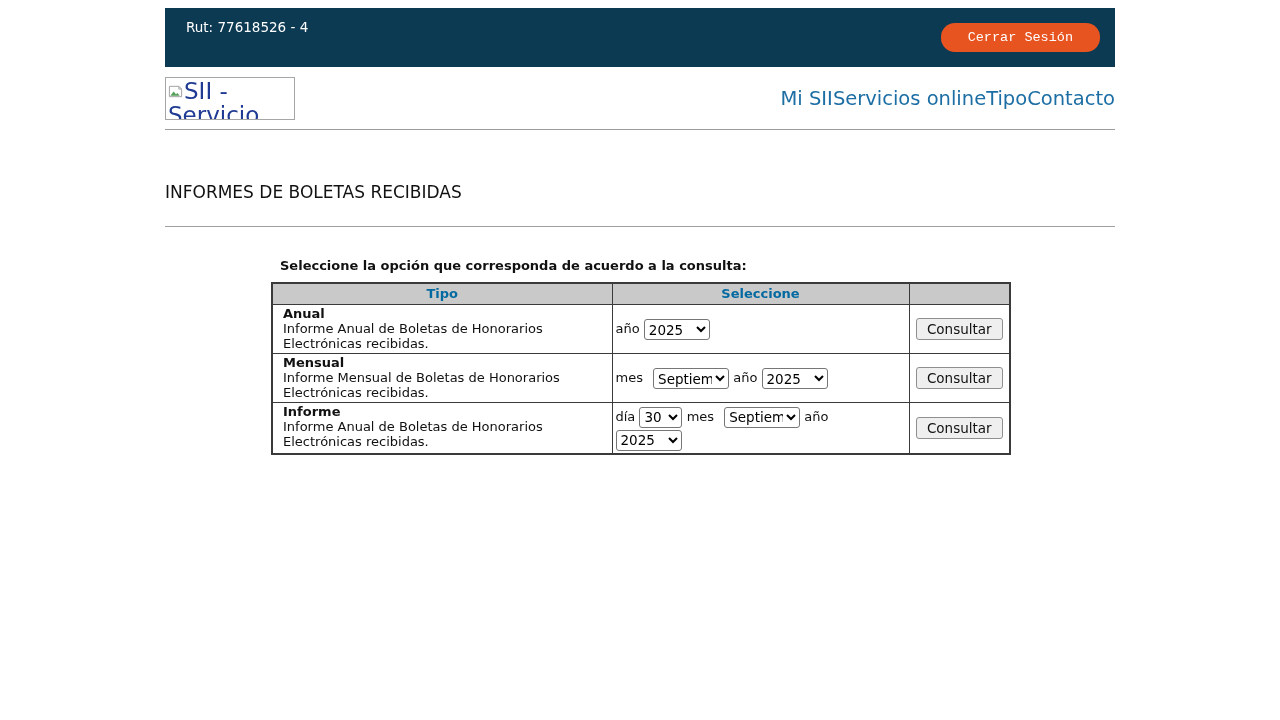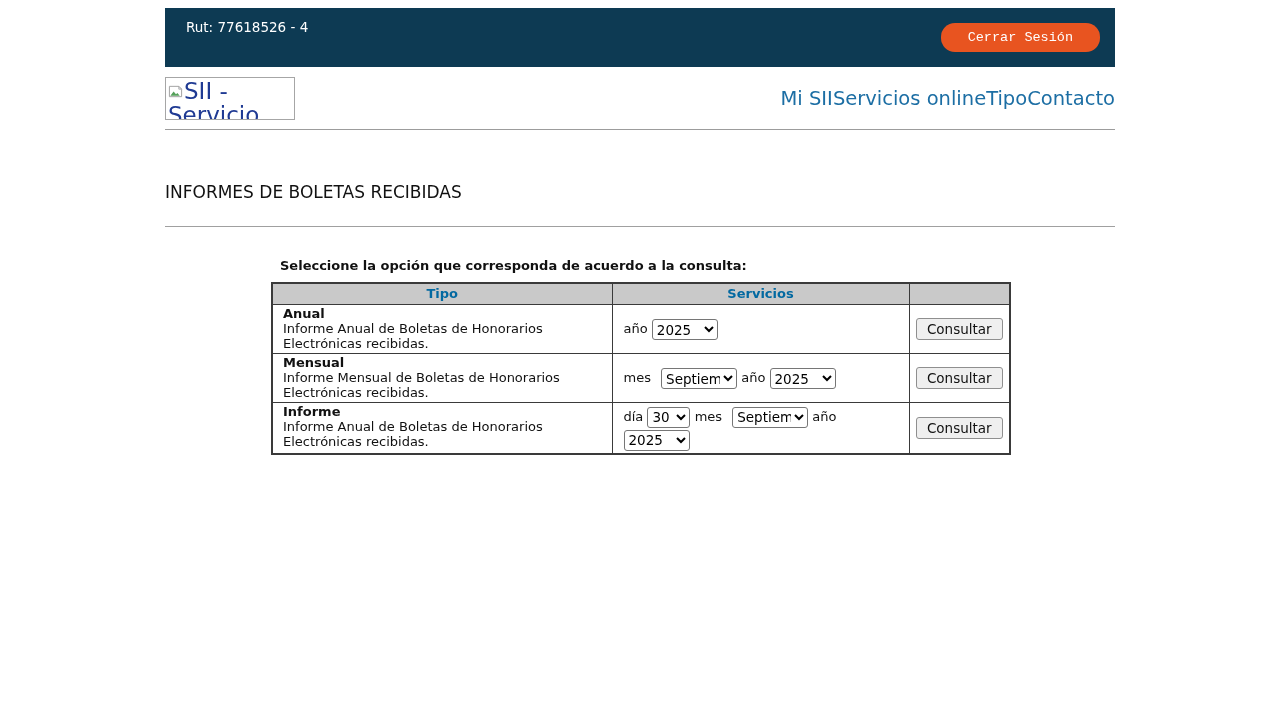--- a/index.html
+++ b/index.html
@@ -106,21 +106,21 @@
     padding: 0;
     color: #0369a1;
   }
   .report-table td {
     border: 1px solid #3a3a3a;
     font-size: 13px;
     color: #111111;
   }
   td.tipo { vertical-align: top; padding: 1px 3px 2px 10px; line-height: 15px; }
   .row-title { font-weight: bold; }
-  td.sel { vertical-align: middle; padding: 2px 11px; line-height: 23px; }
+  td.sel { vertical-align: middle; padding: 2px 3px; line-height: 23px; }
   td.action { text-align: center; vertical-align: middle; }
 
   select {
     font-size: 13.5px;
     font-family: inherit;
     border: 1px solid #767676;
     border-radius: 3px;
     background: #ffffff;
     height: 21px;
     vertical-align: middle;
@@ -172,21 +172,21 @@
 
   <table class="report-table">
     <colgroup>
         <col class="c1">
         <col class="c2">
         <col class="c3">
       </colgroup>
     <tbody>
         <tr>
       <th>Tipo</th>
-      <th>Servicios</th>
+      <th>Seleccione</th>
       <th></th>
     </tr>
 
     <tr>
       <td class="tipo">
         <span class="row-title">Anual</span><br>
         <span>Informe Anual de Boletas de Honorarios Electrónicas recibidas.</span>
       </td>
       <td class="sel">
         <span>año</span>

